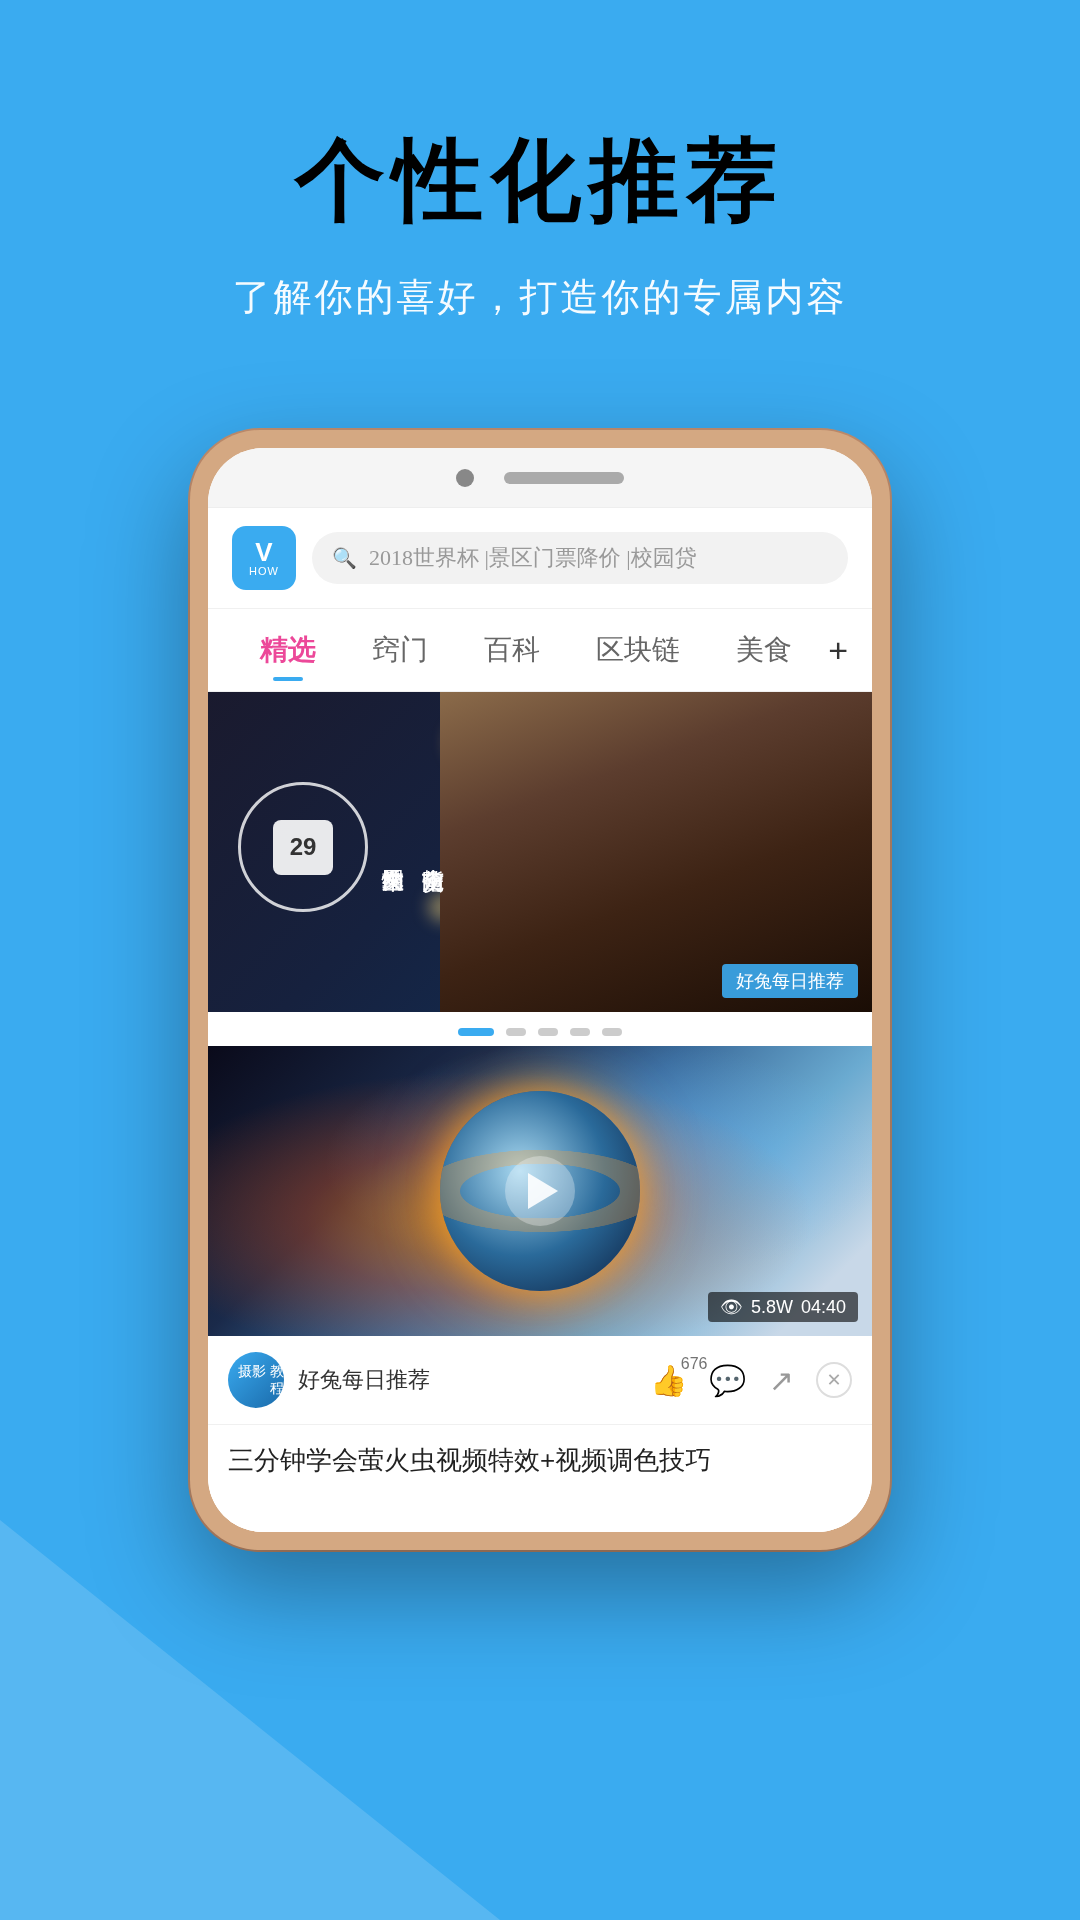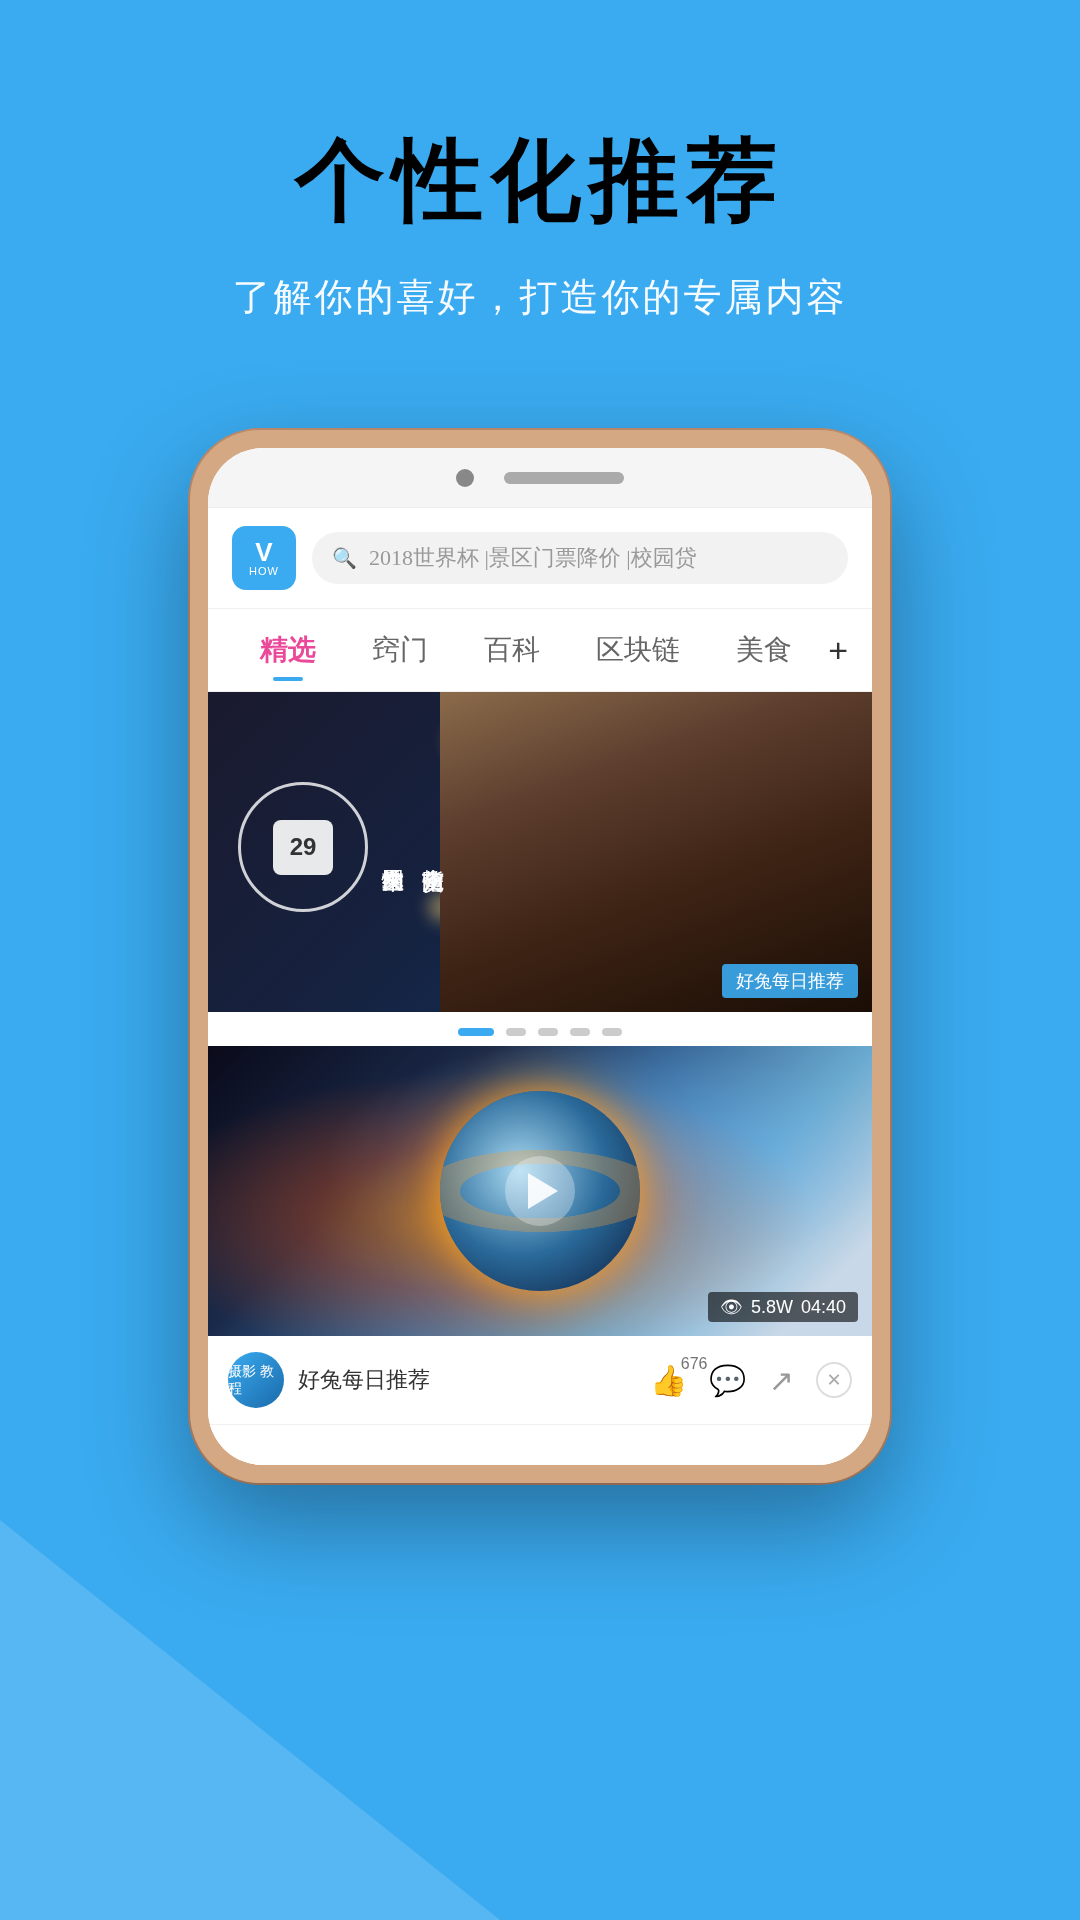--- a/index.html
+++ b/index.html
@@ -443,21 +443,21 @@
       width: 56px;
       height: 56px;
       border-radius: 50%;
       background: linear-gradient(135deg, #3AABF0, #1a6aaa);
       display: flex;
       align-items: center;
       justify-content: center;
       flex-shrink: 0;
       font-size: 14px;
       color: #fff;
-      text-align: left;
+      text-align: right;
       line-height: 1.2;
       font-weight: 500;
     }
 
     .author-name {
       flex: 1;
       font-size: 22px;
       color: #333;
     }
 
@@ -624,18 +624,21 @@
                 👍
                 <span class="like-count">676</span>
               </div>
               <div class="action-icon">💬</div>
               <div class="action-icon">↗</div>
               <div class="action-icon-close">✕</div>
             </div>
           </div>
         </div>
 
+        <div class="next-card">
+          <div class="next-card-title">三分钟学会萤火虫视频特效+视频调色技巧</div>
+        </div>
 
         <div class="phone-bottom-spacer"></div>
       </div>
     </div>
   </div>
 </div>
 
 </body></html>

